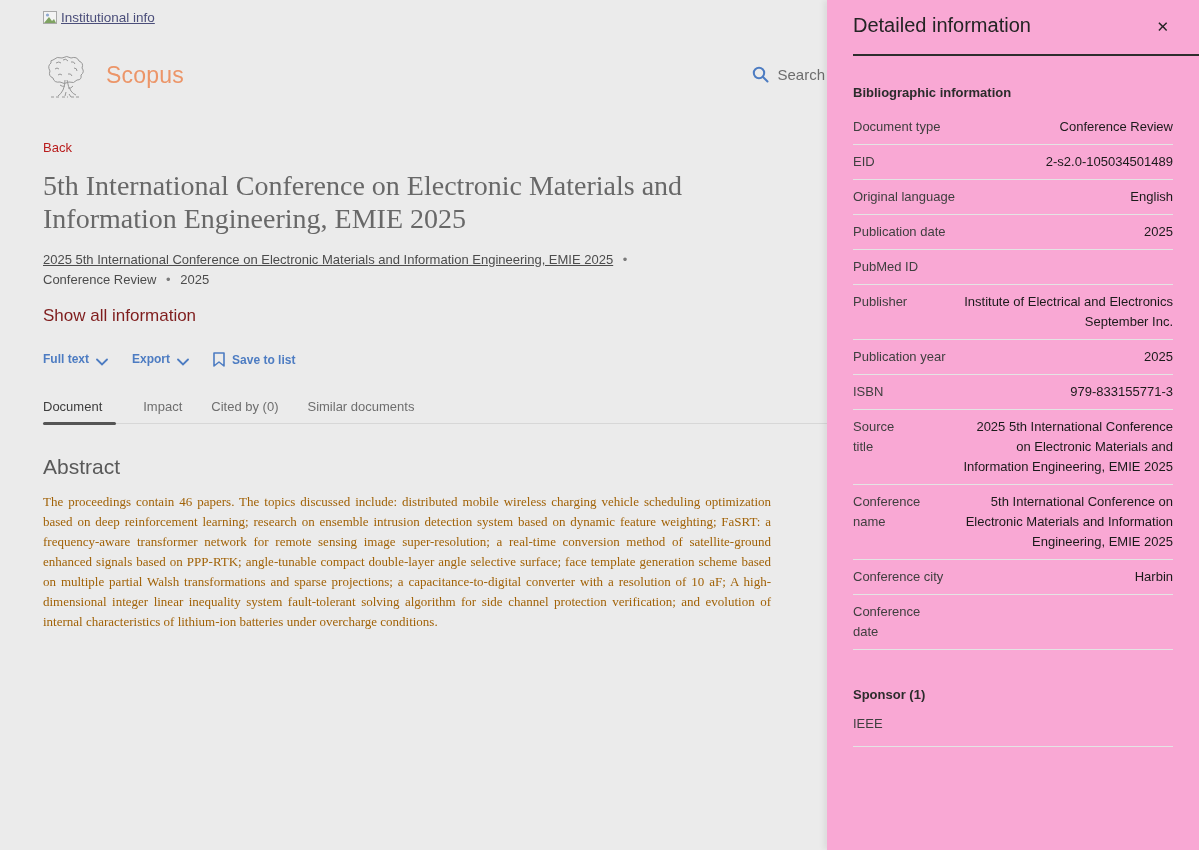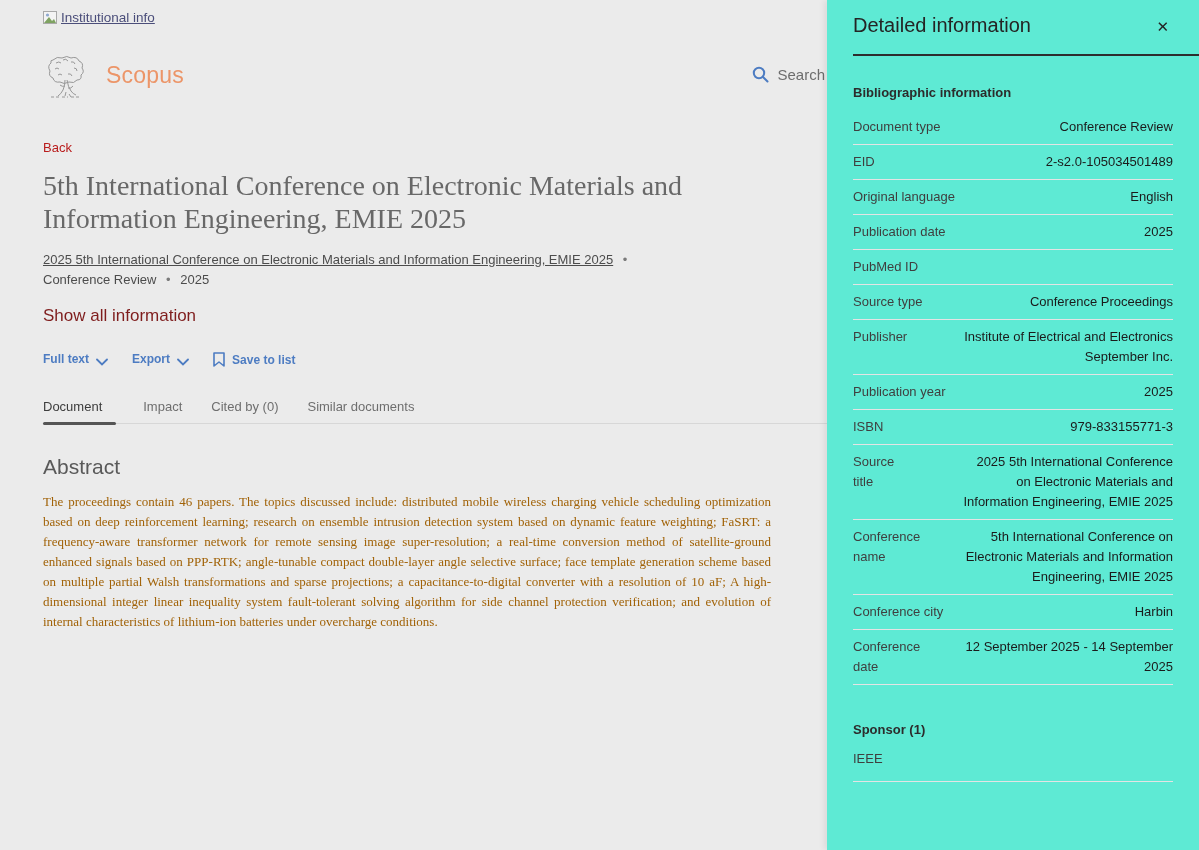--- a/index.html
+++ b/index.html
@@ -84,21 +84,21 @@
   .abstract-text {
     margin: 13px 0 0 27px; width: 728px;
     font-family: "Liberation Serif", serif;
     font-size: 13px; line-height: 20px; color: #a16207;
     text-align: justify;
   }
 
   
   .panel {
     position: absolute; left: 827px; top: 0; width: 372px; height: 850px;
-    background: #5eead4; box-shadow: -3px 0 6px rgba(0,0,0,0.07);
+    background: #f9a8d4; box-shadow: -3px 0 6px rgba(0,0,0,0.07);
     padding: 0 26px;
   }
   .panel-head {
     padding-top: 14px; display: flex; align-items: flex-start; justify-content: space-between;
   }
   .panel-title { font-size: 20px; font-weight: 400; color: #242424; }
   .close-btn {
     background: none; border: none; font-size: 15px; color: #242424;
     cursor: pointer; padding: 4px; margin-top: 1px; line-height: 1;
     font-family: "Liberation Sans", sans-serif;
@@ -232,24 +232,20 @@
   </div>
         <div class="row">
     <div class="lbl">Publication date</div>
     <div class="val">2025</div>
   </div>
         <div class="row">
     <div class="lbl">PubMed ID</div>
     <div class="val"></div>
   </div>
         <div class="row">
-    <div class="lbl">Source type</div>
-    <div class="val">Conference Proceedings</div>
-  </div>
-        <div class="row">
     <div class="lbl">Publisher</div>
     <div class="val">Institute of Electrical and Electronics September Inc.</div>
   </div>
         <div class="row">
     <div class="lbl">Publication year</div>
     <div class="val">2025</div>
   </div>
         <div class="row">
     <div class="lbl">ISBN</div>
     <div class="val">979-833155771-3</div>
@@ -264,21 +260,20 @@
 name</div>
     <div class="val">5th International Conference on Electronic Materials and Information Engineering, EMIE 2025</div>
   </div>
         <div class="row">
     <div class="lbl">Conference city</div>
     <div class="val">Harbin</div>
   </div>
         <div class="row">
     <div class="lbl">Conference
 date</div>
-    <div class="val">12 September 2025 - 14 September 2025</div>
   </div>
       </div>
 
     <h3 class="section-heading sponsor">Sponsor (1)</h3>
     <div id="sponsor-host">
         <div class="sponsor-row">IEEE</div>
       </div>
   </aside>
 
 </div>

